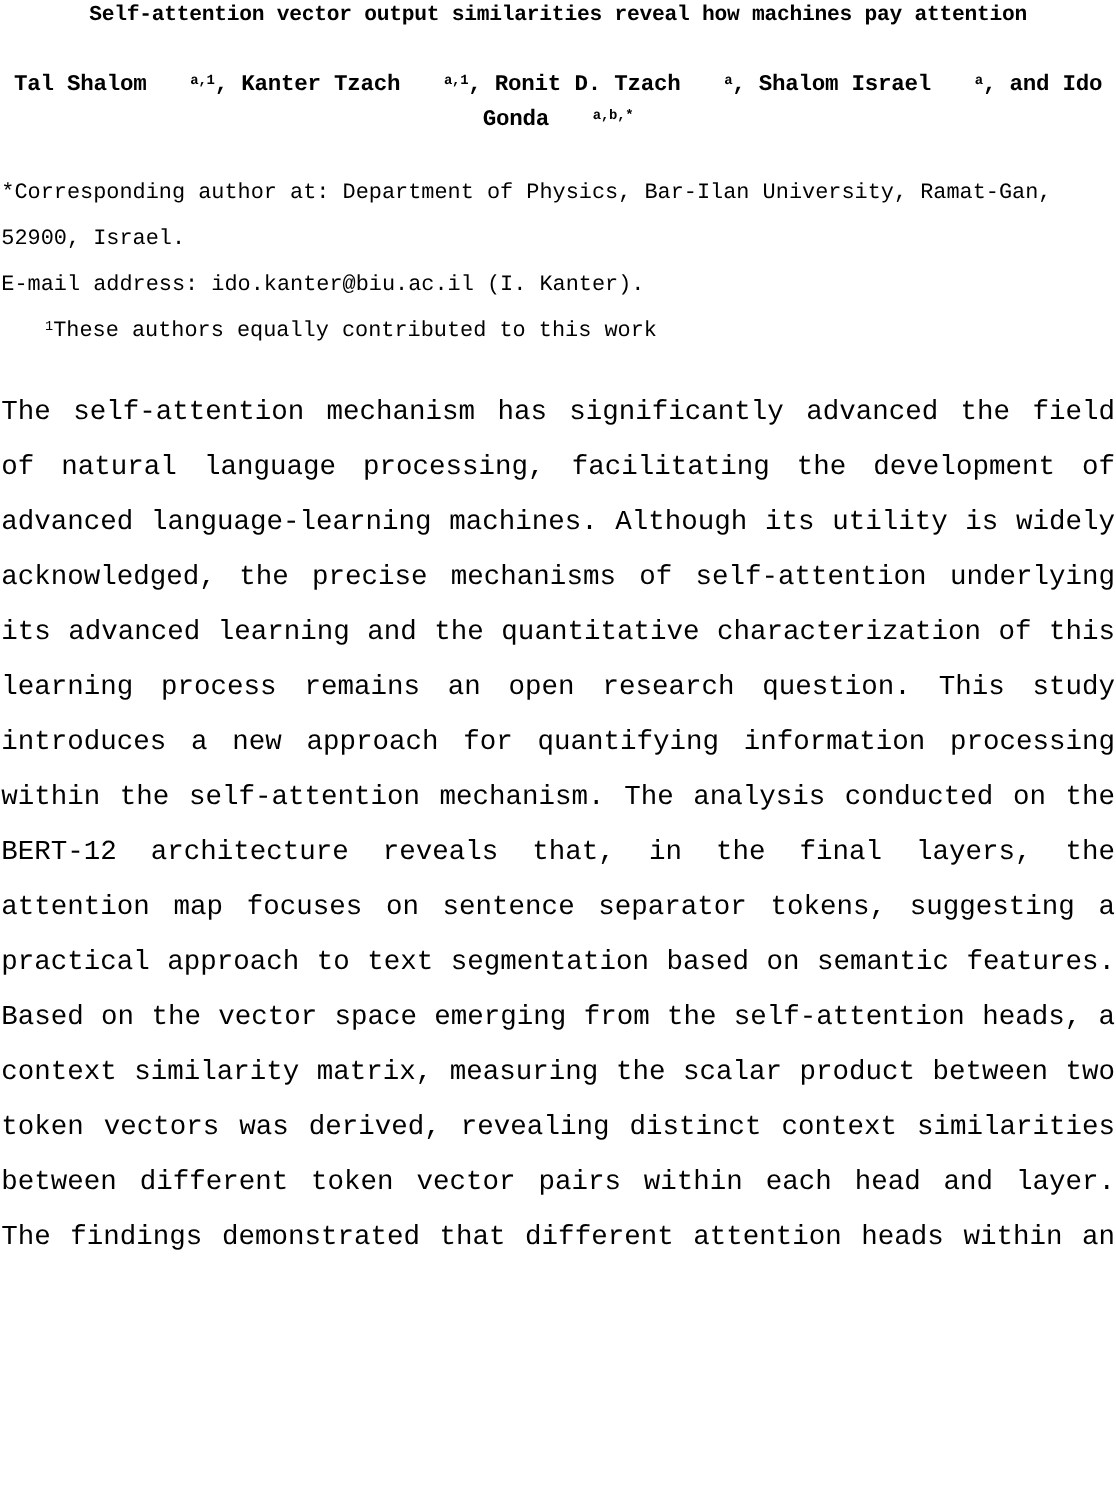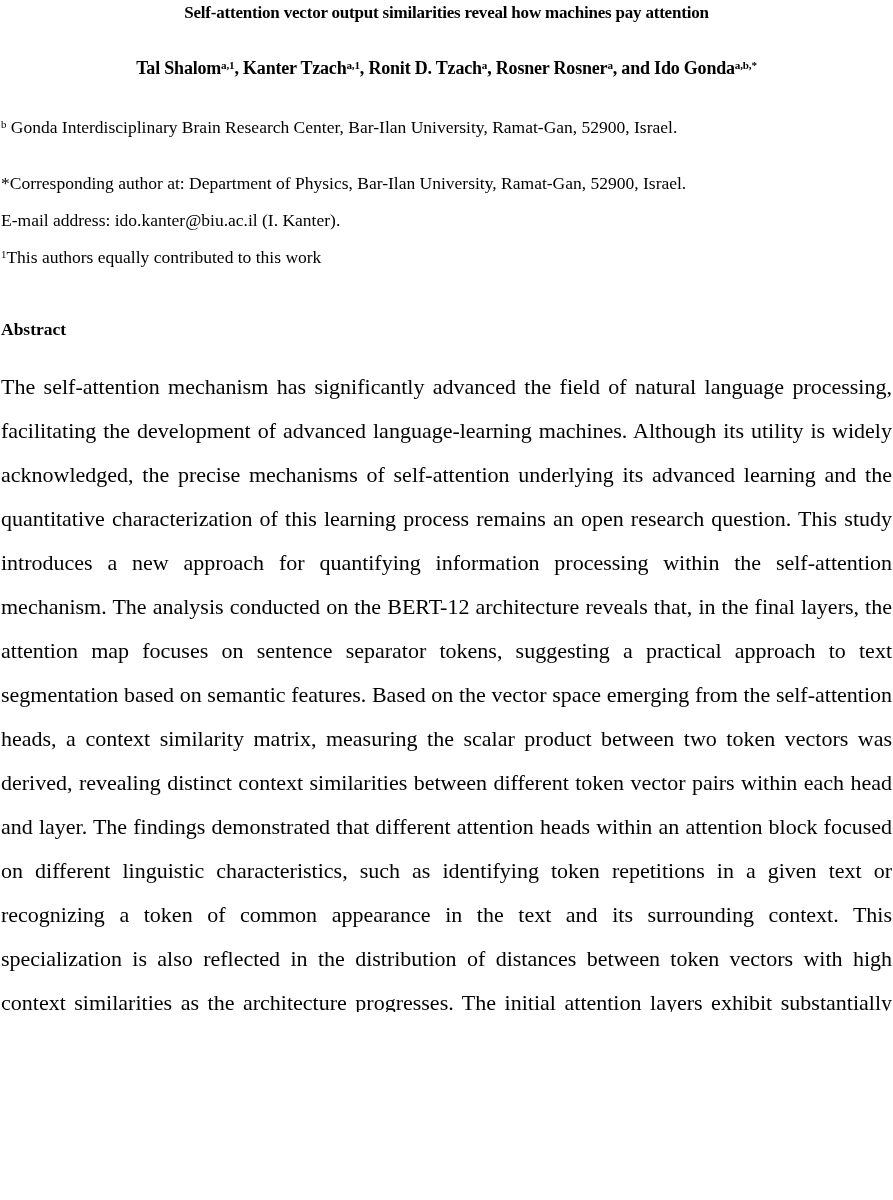--- a/index.html
+++ b/index.html
@@ -3,21 +3,21 @@
 <meta charset="utf-8">
 <style>
   html, body { margin: 0; padding: 0; background: #ffffff; }
   .page {
     position: relative;
     width: 893px;
     height: 1012px;
     margin: 0 auto;
     background: #ffffff;
     color: #000000;
-    font-family: Liberation Serif, serif;
+    font-family: Liberation Mono, monospace;
     overflow: hidden;
     box-sizing: border-box;
     padding: 0 1px;
     border-radius: 12px;
   }
   .title {
     margin: 2px 0 0 0;
     font-size: 17px;
     line-height: 22px;
     font-weight: 700;
@@ -31,20 +31,21 @@
     font-weight: 700;
     text-align: center;
     letter-spacing: -0.2px;
   }
   sup {
     font-size: 62%;
     line-height: 0;
     position: relative;
     top: -0.45em;
     vertical-align: baseline;
+    padding-left: 35px;
   }
   .affiliations { margin-top: 26px; font-size: 17.5px; }
   .affil-line { line-height: 38px; }
   .notes { margin-top: 19px; font-size: 17.5px; }
   .note-line { line-height: 37px; }
   .abstract-heading {
     margin: 41px 0 0 0;
     font-size: 17.5px;
     line-height: 24px;
     font-weight: 700;
@@ -57,29 +58,27 @@
     color: #000000;
   }
 </style>
 </head>
 <body>
 
 <div class="page">
 
   <h1 class="title">Self-attention vector output similarities reveal how machines pay attention</h1>
 
-  <div class="authors"><span>Tal Shalom</span><sup>a,1</sup><span>, Kanter Tzach</span><sup>a,1</sup><span>, Ronit D. Tzach</span><sup>a</sup><span>, Rosner Rosner</span><sup>a</sup><span>, and Ido Gonda</span><sup>a,b,*</sup></div>
+  <div class="authors"><span>Tal Shalom</span><sup>a,1</sup><span>, Kanter Tzach</span><sup>a,1</sup><span>, Ronit D. Tzach</span><sup>a</sup><span>, Shalom Israel</span><sup>a</sup><span>, and Ido Gonda</span><sup>a,b,*</sup></div>
 
   <div class="affiliations">
-    <div class="affil-line"><sup>b</sup><span> Gonda Interdisciplinary Brain Research Center, Bar-Ilan University, Ramat-Gan, 52900, Israel.</span></div>
   </div>
 
   <div class="notes">
     <div class="note-line"><span>*Corresponding author at: Department of Physics, Bar-Ilan University, Ramat-Gan, 52900, Israel.</span></div>
     <div class="note-line"><span>E-mail address: ido.kanter@biu.ac.il (I. Kanter).</span></div>
-    <div class="note-line"><sup>1</sup><span>This authors equally contributed to this work</span></div>
+    <div class="note-line"><sup>1</sup><span>These authors equally contributed to this work</span></div>
   </div>
 
-  <h2 class="abstract-heading">Abstract</h2>
 
   <p class="abstract">The self-attention mechanism has significantly advanced the field of natural language processing, facilitating the development of advanced language-learning machines. Although its utility is widely acknowledged, the precise mechanisms of self-attention underlying its advanced learning and the quantitative characterization of this learning process remains an open research question. This study introduces a new approach for quantifying information processing within the self-attention mechanism. The analysis conducted on the BERT-12 architecture reveals that, in the final layers, the attention map focuses on sentence separator tokens, suggesting a practical approach to text segmentation based on semantic features. Based on the vector space emerging from the self-attention heads, a context similarity matrix, measuring the scalar product between two token vectors was derived, revealing distinct context similarities between different token vector pairs within each head and layer. The findings demonstrated that different attention heads within an attention block focused on different linguistic characteristics, such as identifying token repetitions in a given text or recognizing a token of common appearance in the text and its surrounding context. This specialization is also reflected in the distribution of distances between token vectors with high context similarities as the architecture progresses. The initial attention layers exhibit substantially long-range context similarities; however, as the layers progress, a more short-range context similarity develops, culminating in a preference for attention heads to create strong context similarities within the same sentence. Finally, the behavior of individual heads was analyzed by examining the uniqueness of their most common tokens in their high context</p>
 
 </div>
 
 </body></html>

